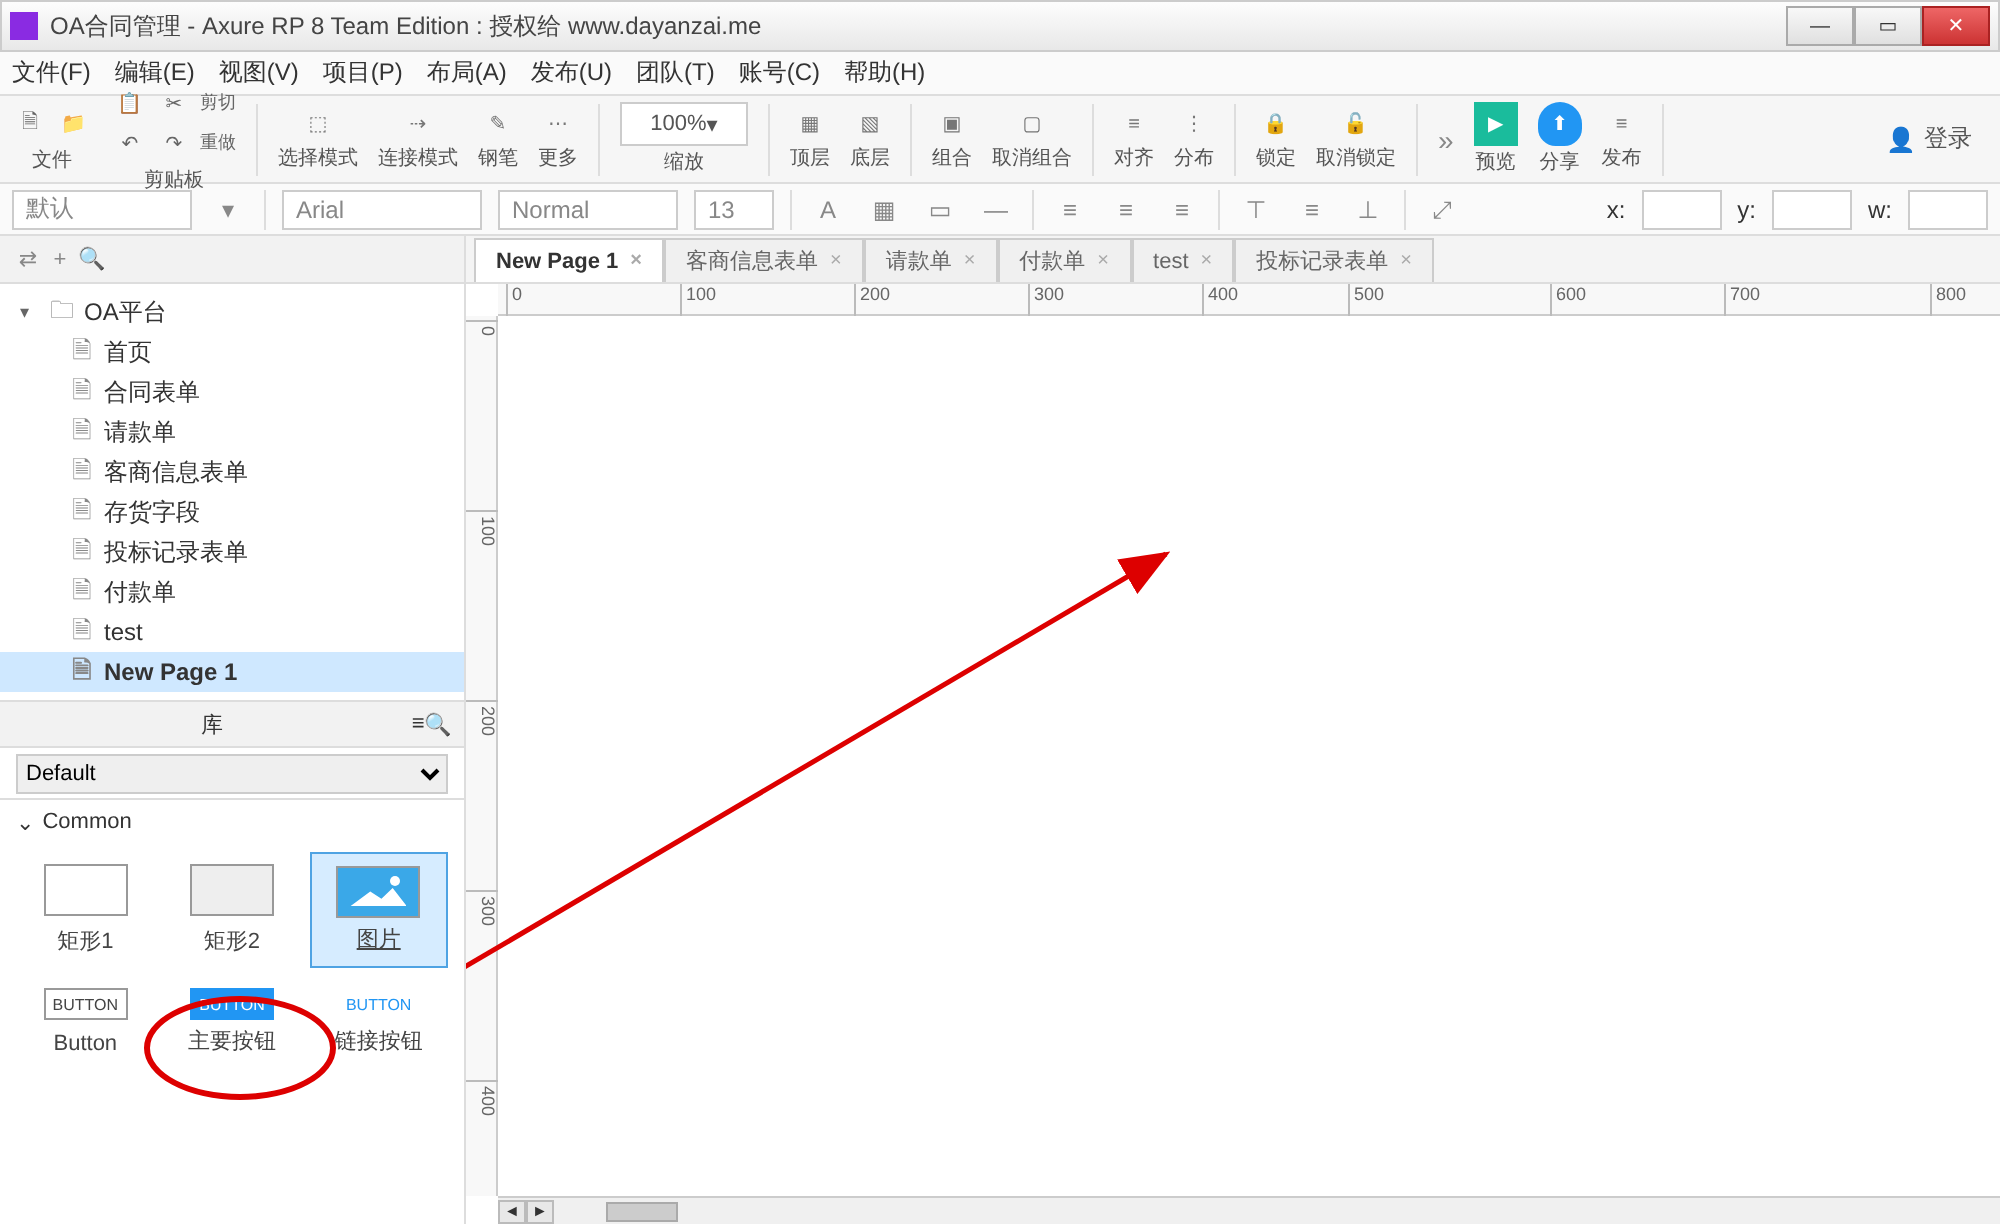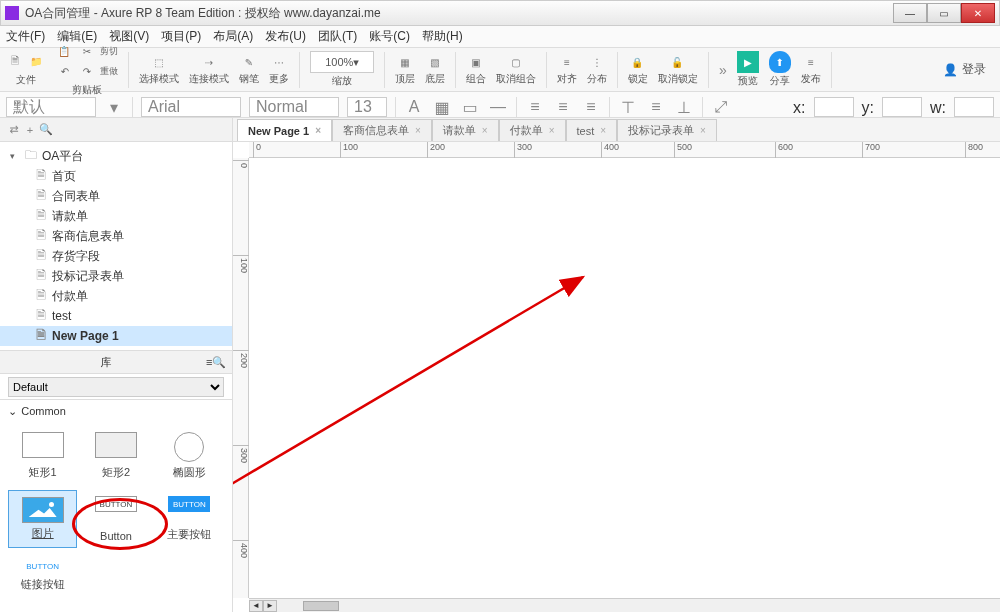--- a/index.html
+++ b/index.html
@@ -14,21 +14,21 @@
 .toolbar { height: 44px; background: #f6f6f6; border-bottom: 1px solid #ddd; display: flex; align-items: center; padding: 0 6px; gap: 10px; }
 .tbgroup { display: flex; flex-direction: column; align-items: center; gap: 2px; font-size: 10px; color: #555; }
 .tbicons { display: flex; gap: 4px; }
 .tbicon { width: 18px; height: 18px; display: flex; align-items: center; justify-content: center; color: #666; }
 .vsep { width: 1px; height: 36px; background: #ddd; }
 .zoombox { width: 64px; height: 22px; border: 1px solid #ccc; background: #fff; display: flex; align-items: center; justify-content: center; font-size: 11px; }
 .smallbtn { display: flex; flex-direction: column; align-items: center; gap: 1px; font-size: 10px; color: #555; }
 .smallbtn .ic { width: 18px; height: 18px; color: #777; display:flex;align-items:center;justify-content:center; }
 .playic { width:22px;height:22px;background:#1abc9c;display:flex;align-items:center;justify-content:center;color:#fff; }
 .cloudic { width:22px;height:22px;background:#2196f3;border-radius:50% 50% 40% 40%;display:flex;align-items:center;justify-content:center;color:#fff; }
-.stylebar { height: 26px; background: #fafafa; border-bottom: 1px solid #ddd; display: flex; align-items: flex-end; padding: 0 6px; gap: 8px; font-size: 16px; }
+.stylebar { height: 26px; background: #fafafa; border-bottom: 1px solid #ddd; display: flex; align-items: center; padding: 0 6px; gap: 8px; font-size: 12px; }
 .sbfield { height: 20px; border: 1px solid #ccc; background: #fff; padding: 0 6px; display: flex; align-items: center; color: #888; }
 .sbfield.w80 { width: 90px; }
 .sbfield.w100 { width: 100px; }
 .sbfield.w40 { width: 40px; }
 .sbiconbtn { width: 20px; height: 20px; display: flex; align-items: center; justify-content: center; color: #888; }
 .body { display: flex; height: 494px; }
 .leftpane { width: 233px; background: #fff; border-right: 1px solid #ddd; display: flex; flex-direction: column; }
 .panehdr { height: 24px; background: #f2f2f2; border-bottom: 1px solid #ddd; display: flex; align-items: center; padding: 0 6px; font-size: 11px; color: #555; }
 .panehdr .ptitle { flex: 1; text-align: center; }
 .panehdr .pic { width: 16px; height: 16px; color: #888; display:flex;align-items:center;justify-content:center; }
@@ -309,24 +309,20 @@
     </div>
     <div class="libgrid" id="libgrid" style="position:relative;">
         <div class="libitem">
           <div class="shape"></div>
           <span>矩形1</span>
         </div>
         <div class="libitem">
           <div class="shape g2"></div>
           <span>矩形2</span>
         </div>
-        <div class="libitem">
-          <div class="shape circ"></div>
-          <span>椭圆形</span>
-        </div>
         <div class="libitem sel">
           <div class="shape img"></div>
           <span>图片</span>
         </div>
         <div class="libitem">
           <div class="btnshape">BUTTON</div>
           <span>Button</span>
         </div>
         <div class="libitem">
           <div class="btnshape pri">BUTTON</div>

